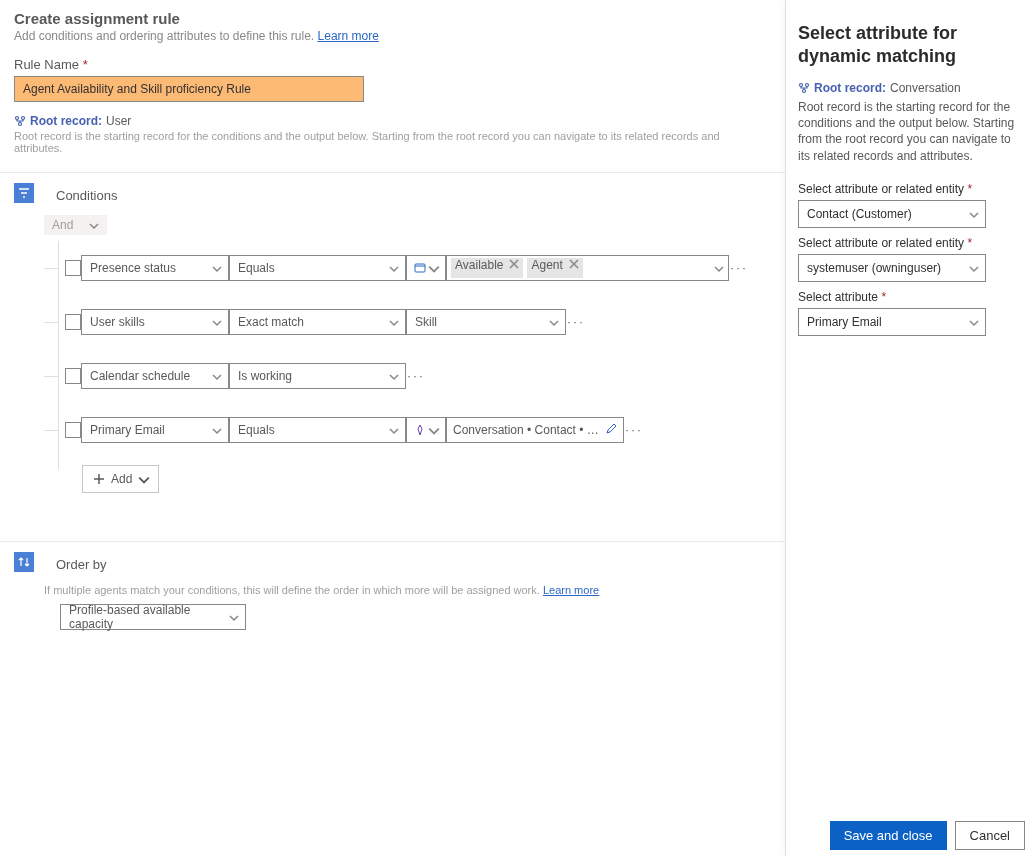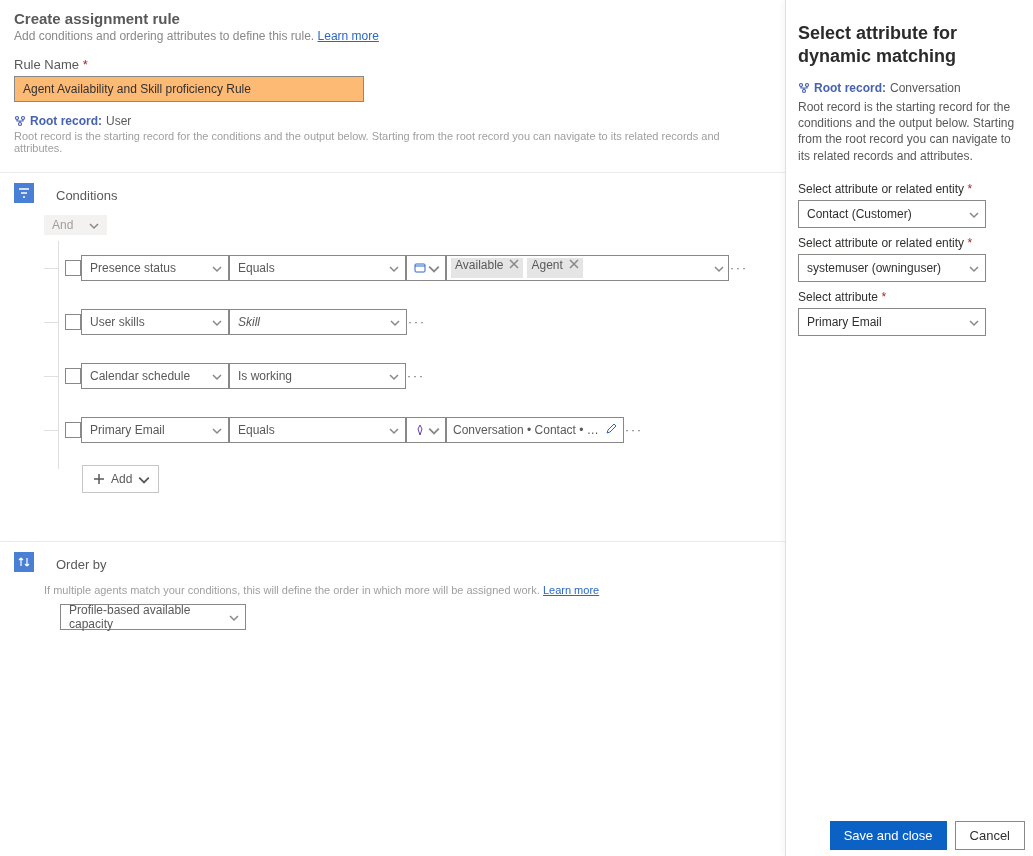--- a/index.html
+++ b/index.html
@@ -81,21 +81,21 @@
 .checkbox {
   width:16px; height:16px; border:1px solid #8a8886; background:#fff;
 }
 .select {
   height:26px; border:1px solid #8a8886; background:#fff;
   display:flex; align-items:center; justify-content:space-between;
   padding:0 6px 0 8px; font-size:12px; color:#595959;
 }
 .select.w-field { width:148px; }
 .select.w-op { width:177px; }
-.select.w-skill { width:178px;font-style:italic; }
+.select.w-skill { width:160px; }
 .select.w-orderby { width:186px; }
 .chev { width:10px; height:10px; }
 .chev svg { width:10px; height:10px; stroke:#8a8886; fill:none; stroke-width:1.5; }
 .tag-icon-btn {
   height:26px; width:40px; border:1px solid #8a8886; background:#fff;
   display:flex; align-items:center; justify-content:center; gap:2px;
 }
 .tag-icon-btn svg { width:12px; height:12px; }
 .tag-icon-btn.purple svg.ic { stroke:#6b3fb8; fill:none; }
 .tag-icon-btn.blue svg.ic { stroke:#2b67c7; fill:none; }
@@ -244,20 +244,26 @@
       </div>
 
       <div class="cond-row">
         <div class="checkbox"></div>
         <div class="select w-field">
           <span>User skills</span>
           <span class="chev"><svg viewBox="0 0 10 10">
                 <path d="M1 3l4 4 4-4"></path>
               </svg></span>
         </div>
+        <div class="select w-op">
+          <span>Exact match</span>
+          <span class="chev"><svg viewBox="0 0 10 10">
+                <path d="M1 3l4 4 4-4"></path>
+              </svg></span>
+        </div>
         <div class="select w-skill">
           <span>Skill</span>
           <span class="chev"><svg viewBox="0 0 10 10">
                 <path d="M1 3l4 4 4-4"></path>
               </svg></span>
         </div>
         <div class="row-more">···</div>
       </div>
 
       <div class="cond-row">

